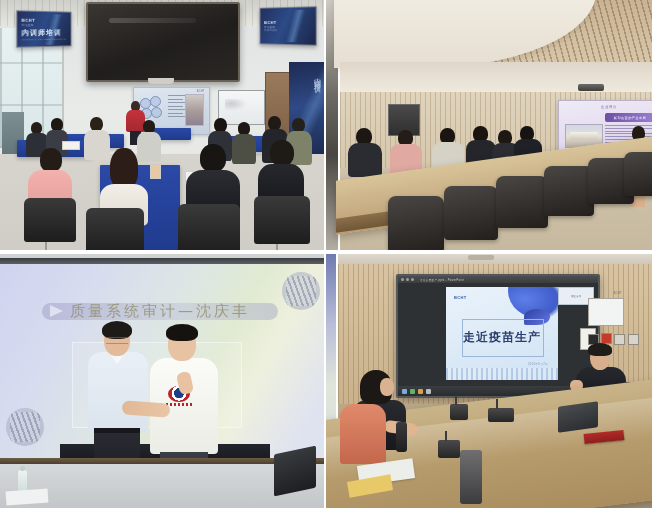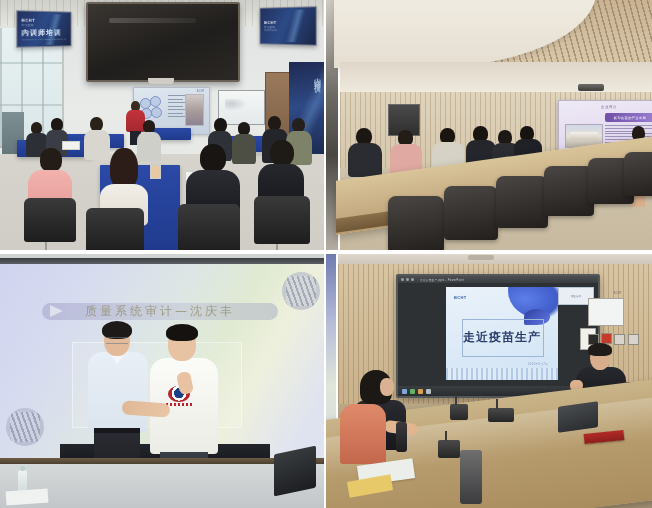--- a/index.html
+++ b/index.html
@@ -265,21 +265,21 @@
     background:linear-gradient(90deg,rgba(150,150,190,.45),rgba(170,170,205,.30) 60%,rgba(150,152,190,.40));
     border-radius:9px;
     display:flex;align-items:center;justify-content:center;
   }
   .bl-title-bar:before{
     content:"";position:absolute;left:8px;top:2px;
     border-top:6.5px solid transparent;border-bottom:6.5px solid transparent;
     border-left:13px solid rgba(255,255,255,.55);
   }
   .bl-title-txt{
-    font-size:12px;color:#8e8a63;letter-spacing:3px;opacity:.75;
+    font-size:15px;color:#8e8a63;letter-spacing:3px;opacity:.75;
     font-family:"DejaVu Sans", sans-serif;
   }
   .bl-wm{
     position:absolute;width:38px;height:38px;border-radius:50%;
     background:radial-gradient(circle at 40% 35%,rgba(180,185,205,.75),rgba(140,148,175,.55));
     overflow:hidden;opacity:.8;
   }
   .bl-wm:after{
     content:"";position:absolute;inset:4px;
     background:repeating-linear-gradient(70deg,rgba(110,118,150,.55) 0 2px,rgba(255,255,255,.25) 2px 5px);

